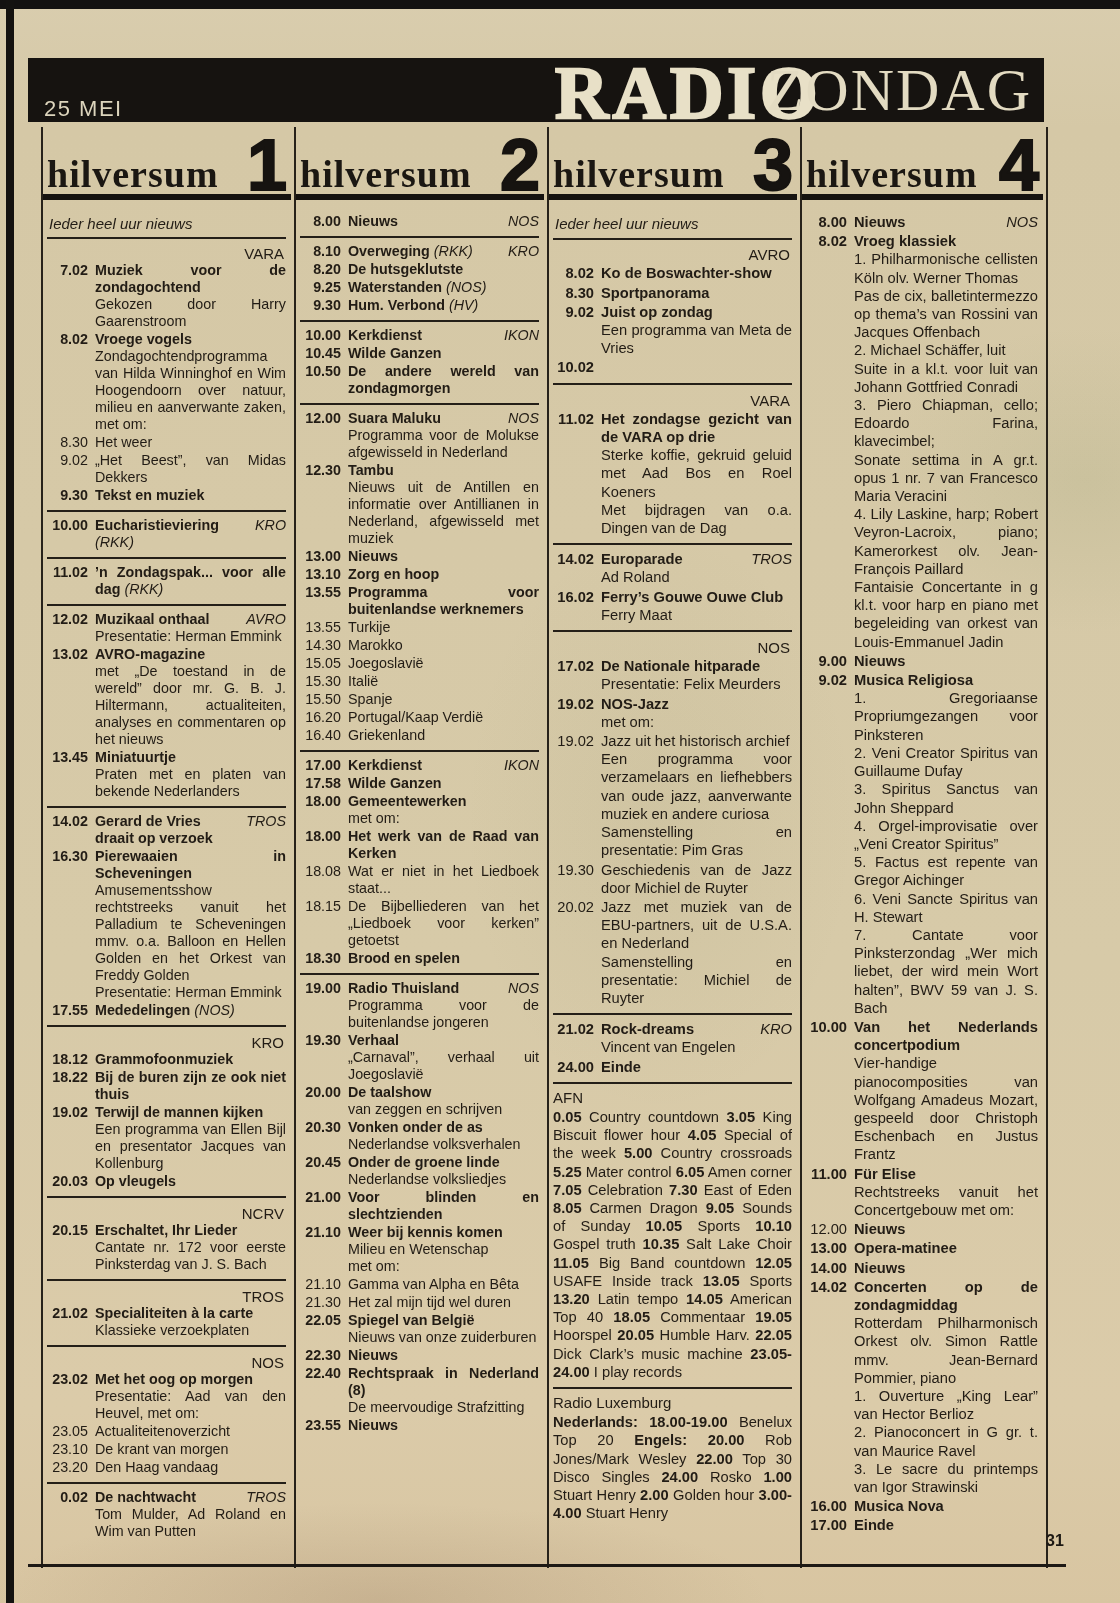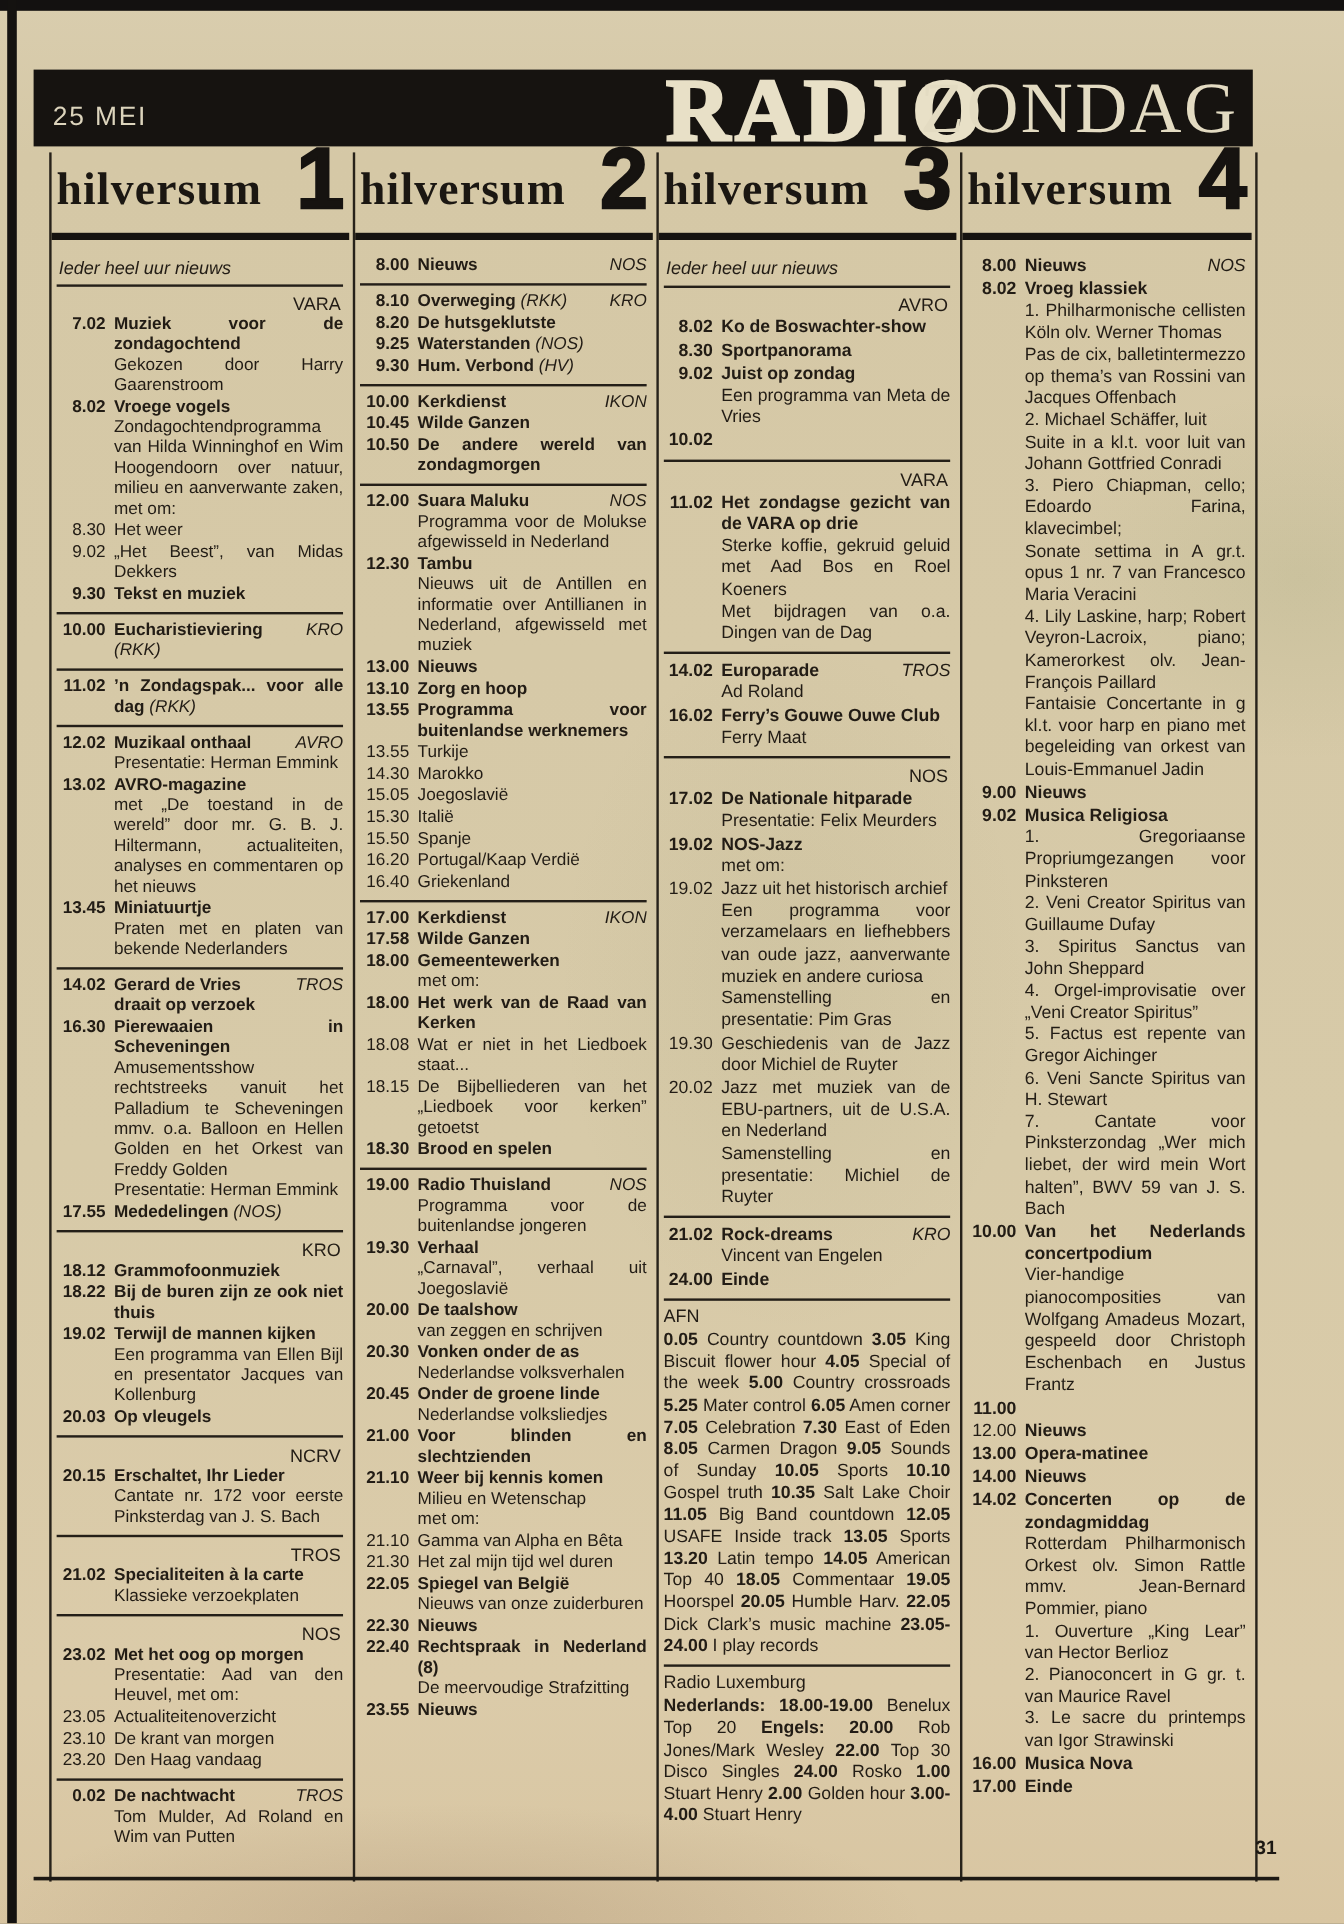--- a/index.html
+++ b/index.html
@@ -8,32 +8,32 @@
     font-family:"Liberation Sans","DejaVu Sans",sans-serif;color:#221c15;
     background:
       radial-gradient(ellipse 300px 220px at 1085px 480px, rgba(120,140,90,.12), transparent 70%),
       radial-gradient(ellipse 280px 420px at 660px 820px, rgba(110,120,80,.07), transparent 70%),
       radial-gradient(ellipse 520px 130px at 380px 1600px, rgba(125,92,70,.18), transparent 75%),
       linear-gradient(180deg,#d9cdae 0,#d5c8a6 8%,#d7caa8 60%,#dbcba9 88%,#d8c5a1 100%);}
   .top-edge{position:absolute;left:0;top:0;width:100%;height:9px;background:#131110}
   .spine{position:absolute;left:6px;top:0;width:8px;height:100%;background:#141210}
 
   .headbar{position:absolute;left:28px;top:58px;width:1016px;height:64px;background:#161310}
-  .hb-date{position:absolute;left:16px;bottom:12px;font-size:22px;letter-spacing:1.5px;color:#dcd4bc}
+  .hb-date{position:absolute;left:16px;bottom:0;font-size:22px;letter-spacing:1.5px;color:#dcd4bc}
   .hb-brand{position:absolute;left:527px;bottom:-3px;font-family:"Liberation Serif","DejaVu Serif",serif;
     font-weight:bold;font-size:74px;line-height:64px;color:#e8e0c7;-webkit-text-stroke:2.5px #e8e0c7;letter-spacing:4px}
   .hb-day{position:absolute;right:12px;bottom:4px;font-family:"Liberation Serif","DejaVu Serif",serif;
     font-size:60px;line-height:56px;color:#e3dbc2;letter-spacing:2px}
 
   .vrule{position:absolute;top:127px;width:2px;height:1441px;background:#27221a}
   .hrule-bottom{position:absolute;left:28px;top:1564px;width:1038px;height:3px;background:#1d1914}
   .pagenum{position:absolute;left:1046px;top:1532px;font-weight:bold;font-size:16px;color:#1c1813}
 
   .colhead{position:absolute;top:131px;height:69px;border-bottom:6px solid #161310;
-    display:flex;align-items:flex-end;justify-content:space-between;padding:0 4px 20px 4px}
+    display:flex;align-items:flex-end;justify-content:space-between;padding:0 4px 4px 4px}
   .ch-name{font-family:"Liberation Serif","DejaVu Serif",serif;font-weight:bold;font-size:38px;line-height:32px;letter-spacing:1px;color:#1b1712}
   .ch-num{font-weight:bold;font-size:72px;line-height:50px;color:#161310;-webkit-text-stroke:2px #161310}
 
   .colbody{position:absolute;top:213px;height:1350px;overflow:hidden}
   .lha{font-size:14.3px;line-height:17.0px}
   .lhb{font-size:14.7px;line-height:18.2px}
 
   .note{font-style:italic;font-size:15px;padding:2px 0 5px 2px;border-bottom:2px solid #241f18;margin-bottom:4px}
   .bc{text-align:right;font-size:15px;padding:2px 2px 0 0}
   .rule{height:2px;background:#241f18;margin:6px 0 5px}
@@ -454,20 +454,21 @@
         <div class="entry">
           <div class="etime">9.02</div>
           <div class="etext"><span class="ettl">Musica Religiosa</span><div class="eline">1. Gregoriaanse Propriumgezangen voor Pinksteren</div><div class="eline">2. Veni Creator Spiritus van Guillaume Dufay</div><div class="eline">3. Spiritus Sanctus van John Sheppard</div><div class="eline">4. Orgel-improvisatie over „Veni Creator Spiritus”</div><div class="eline">5. Factus est repente van Gregor Aichinger</div><div class="eline">6. Veni Sancte Spiritus van H. Stewart</div><div class="eline">7. Cantate voor Pinksterzondag „Wer mich liebet, der wird mein Wort halten”, BWV 59 van J. S. Bach</div></div>
         </div>
         <div class="entry">
           <div class="etime">10.00</div>
           <div class="etext"><span class="ettl">Van het Nederlands concertpodium</span><div class="eline">Vier-handige pianocomposities van Wolfgang Amadeus Mozart, gespeeld door Christoph Eschenbach en Justus Frantz</div></div>
         </div>
         <div class="entry">
           <div class="etime">11.00</div>
+          <div class="etext"><span class="ettl">Für Elise</span><div class="eline">Rechtstreeks vanuit het Concertgebouw met om:</div></div>
         </div>
         <div class="entry">
           <div class="etime n">12.00</div>
           <div class="etext"><span class="ettl">Nieuws</span></div>
         </div>
         <div class="entry">
           <div class="etime">13.00</div>
           <div class="etext"><span class="ettl">Opera-matinee</span></div>
         </div>
         <div class="entry">

